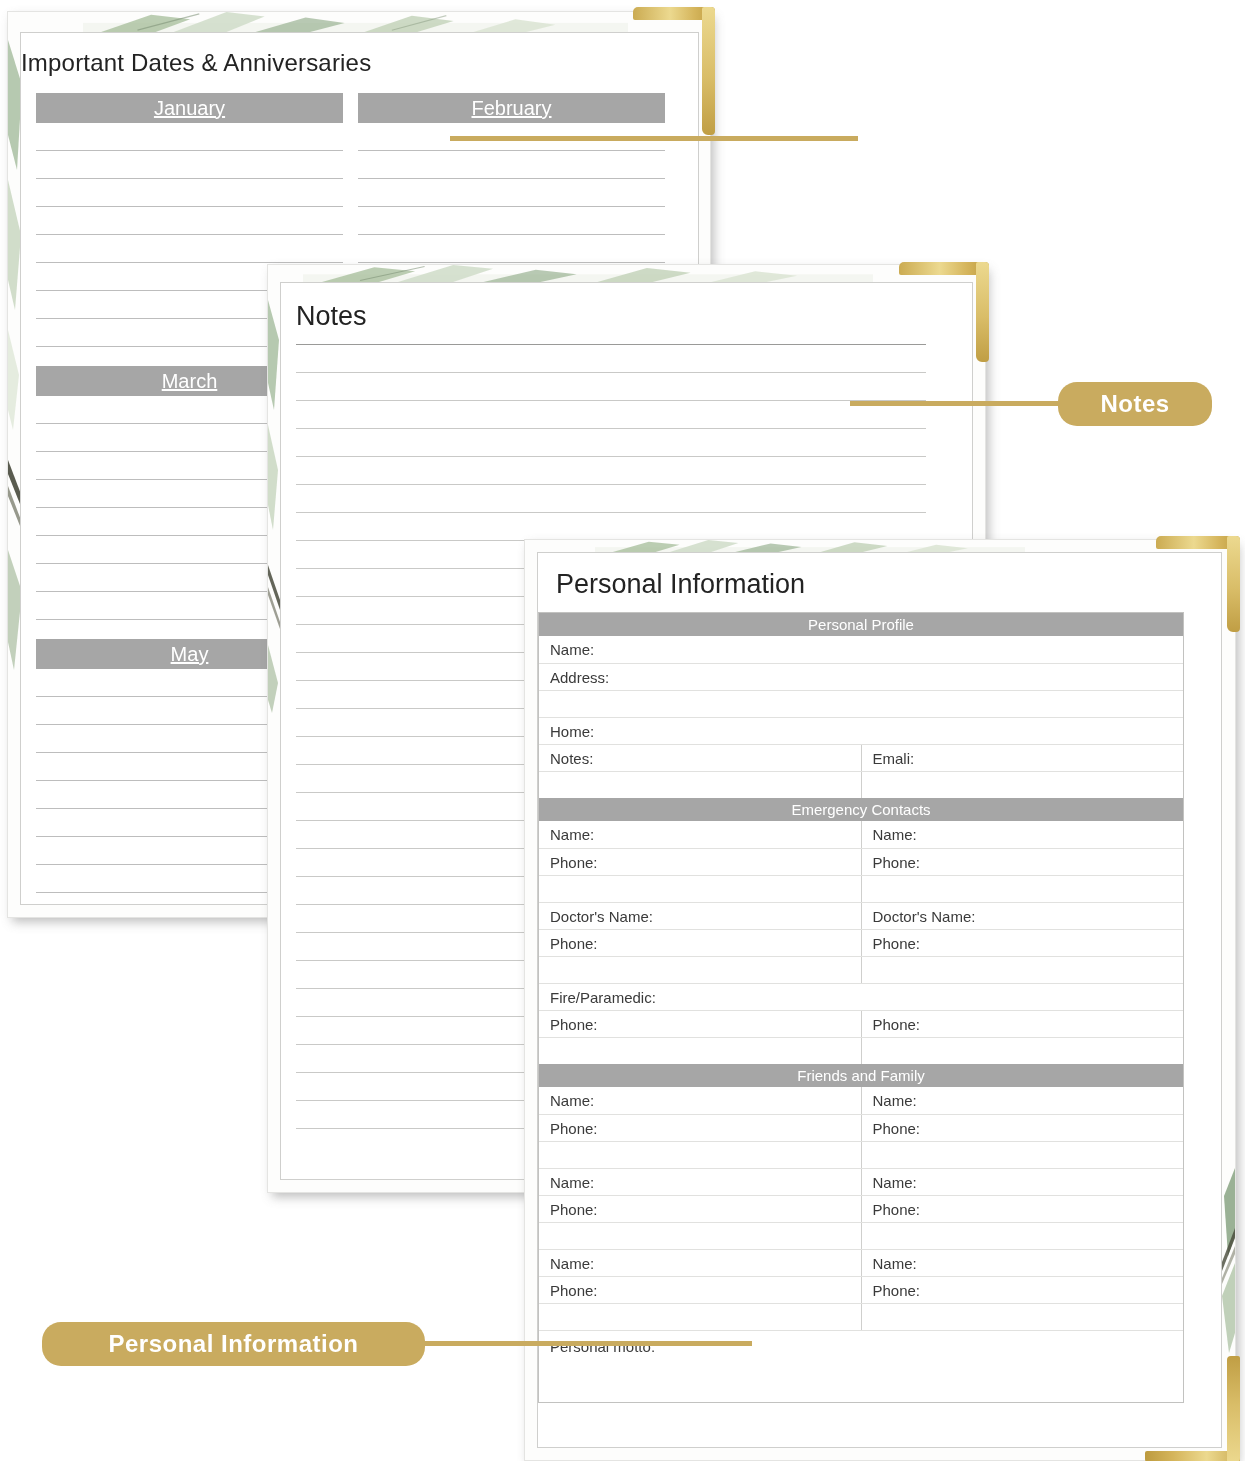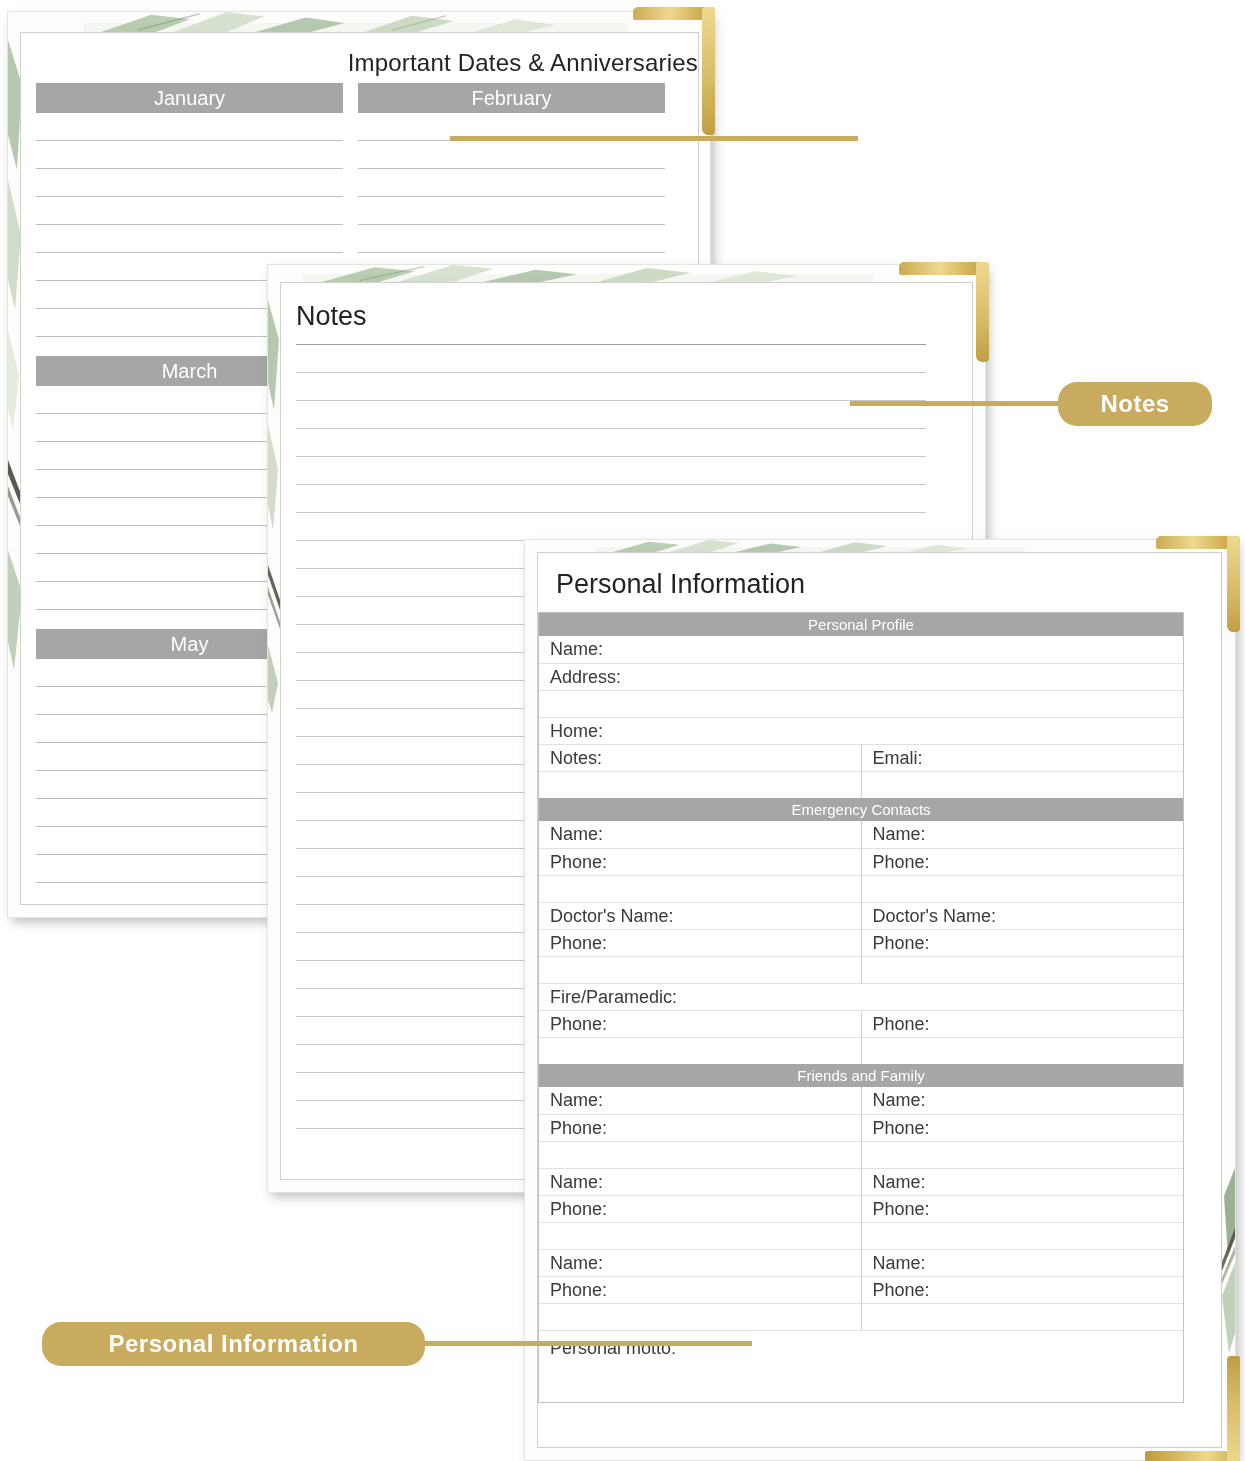--- a/index.html
+++ b/index.html
@@ -25,45 +25,45 @@
     background:linear-gradient(180deg,#e8d astronomi 0%,#d9bd68 50%,#c09e44 100%);
     background:linear-gradient(180deg,#ecd98f 0%,#d9bd68 55%,#c09e44 100%);
     border-radius:2px 4px 4px 6px;}
   .gold-corner.tr .arm-h{top:0;}
   .gold-corner.tr .arm-v{top:0;}
   .gold-corner.br .arm-h{bottom:0;background:linear-gradient(90deg,#bd9b3f 0%,#d5b55c 30%,#ecd98f 65%,#cbab52 100%);border-radius:2px 2px 4px 5px;}
   .gold-corner.br .arm-v{bottom:0;background:linear-gradient(0deg,#ecd98f 0%,#d9bd68 55%,#c09e44 100%);border-radius:4px 2px 6px 4px;}
   
   #page-dates{left:8px;top:12px;width:702px;height:905px;z-index:10;}
   #page-dates .panel{left:12px;top:20px;right:11px;bottom:12px;}
-  .pg1-title{margin:16px 0 6px 0;text-align:right;font-size:24px;font-weight:400;color:#232323;letter-spacing:.2px;}
+  .pg1-title{margin:16px 0 16px 0;text-align:left;font-size:24px;font-weight:400;color:#232323;letter-spacing:.2px;}
   .cols{display:flex;gap:15px;padding:0 33px 0 15px;}
   .col{flex:1;}
   .month-block{margin-bottom:19px;}
   .month-header{height:30px;line-height:30px;background:#a6a6a6;color:#ffffff;
-    text-align:center;font-size:20px;}
+    text-align:center;font-size:20px;text-decoration:underline;}
   .month-rules{height:224px;
     background:repeating-linear-gradient(to bottom,transparent 0px,transparent 27px,#bdbdbd 27px,#bdbdbd 28px);}
   
   #page-notes{left:268px;top:265px;width:717px;height:927px;z-index:20;}
   #page-notes .panel{left:12px;top:17px;right:12px;bottom:12px;}
   .notes-title{margin:18px 0 12px 15px;font-size:27px;font-weight:400;color:#232323;}
   .rule-first{margin:0 46px 0 15px;border-bottom:1px solid #9a9a98;height:0;}
   .notes-rules{margin:0 46px 0 15px;height:784px;
     background:repeating-linear-gradient(to bottom,transparent 0px,transparent 27px,#c9c9c7 27px,#c9c9c7 28px);}
   
   #page-personal{left:525px;top:540px;width:710px;height:920px;z-index:30;}
   #page-personal .panel{left:12px;top:12px;right:13px;bottom:12px;}
   .pi-title{margin:16px 0 12px 18px;font-size:27px;font-weight:400;color:#232323;}
   .pi-table{margin:0 37px 0 0;border:1px solid #c2c2c0;}
   .sec-header{height:23px;line-height:23px;background:#a6a6a6;color:#ffffff;text-align:center;font-size:15px;}
   .row{display:flex;height:27px;border-top:1px solid #e1e1df;box-sizing:border-box;}
   .row:first-child{border-top:none;}
   .sec-header + .row{border-top:none;}
-  .cell{flex:1;display:flex;align-items:center;padding-left:11px;font-size:18px;color:#3a3a3a;box-sizing:border-box;}
+  .cell{flex:1;display:flex;align-items:center;padding-left:11px;font-size:15px;color:#3a3a3a;box-sizing:border-box;}
   .cell + .cell{border-left:1px solid #cfcfcd;}
   .row.motto{height:72px;align-items:flex-start;}
   .row.motto .cell{align-items:flex-start;padding-top:7px;}
   
   .callout{position:absolute;z-index:50;background:#c9ab5f;color:#ffffff;
     font-size:24px;font-weight:bold;letter-spacing:.5px;
     display:flex;align-items:center;justify-content:center;border-radius:19px;}
   .connector{position:absolute;z-index:49;height:5px;background:#c9ab5f;}
   #co-important{left:845px;top:118px;width:375px;height:44px;}
   #ln-important{left:450px;top:136px;width:408px;}

